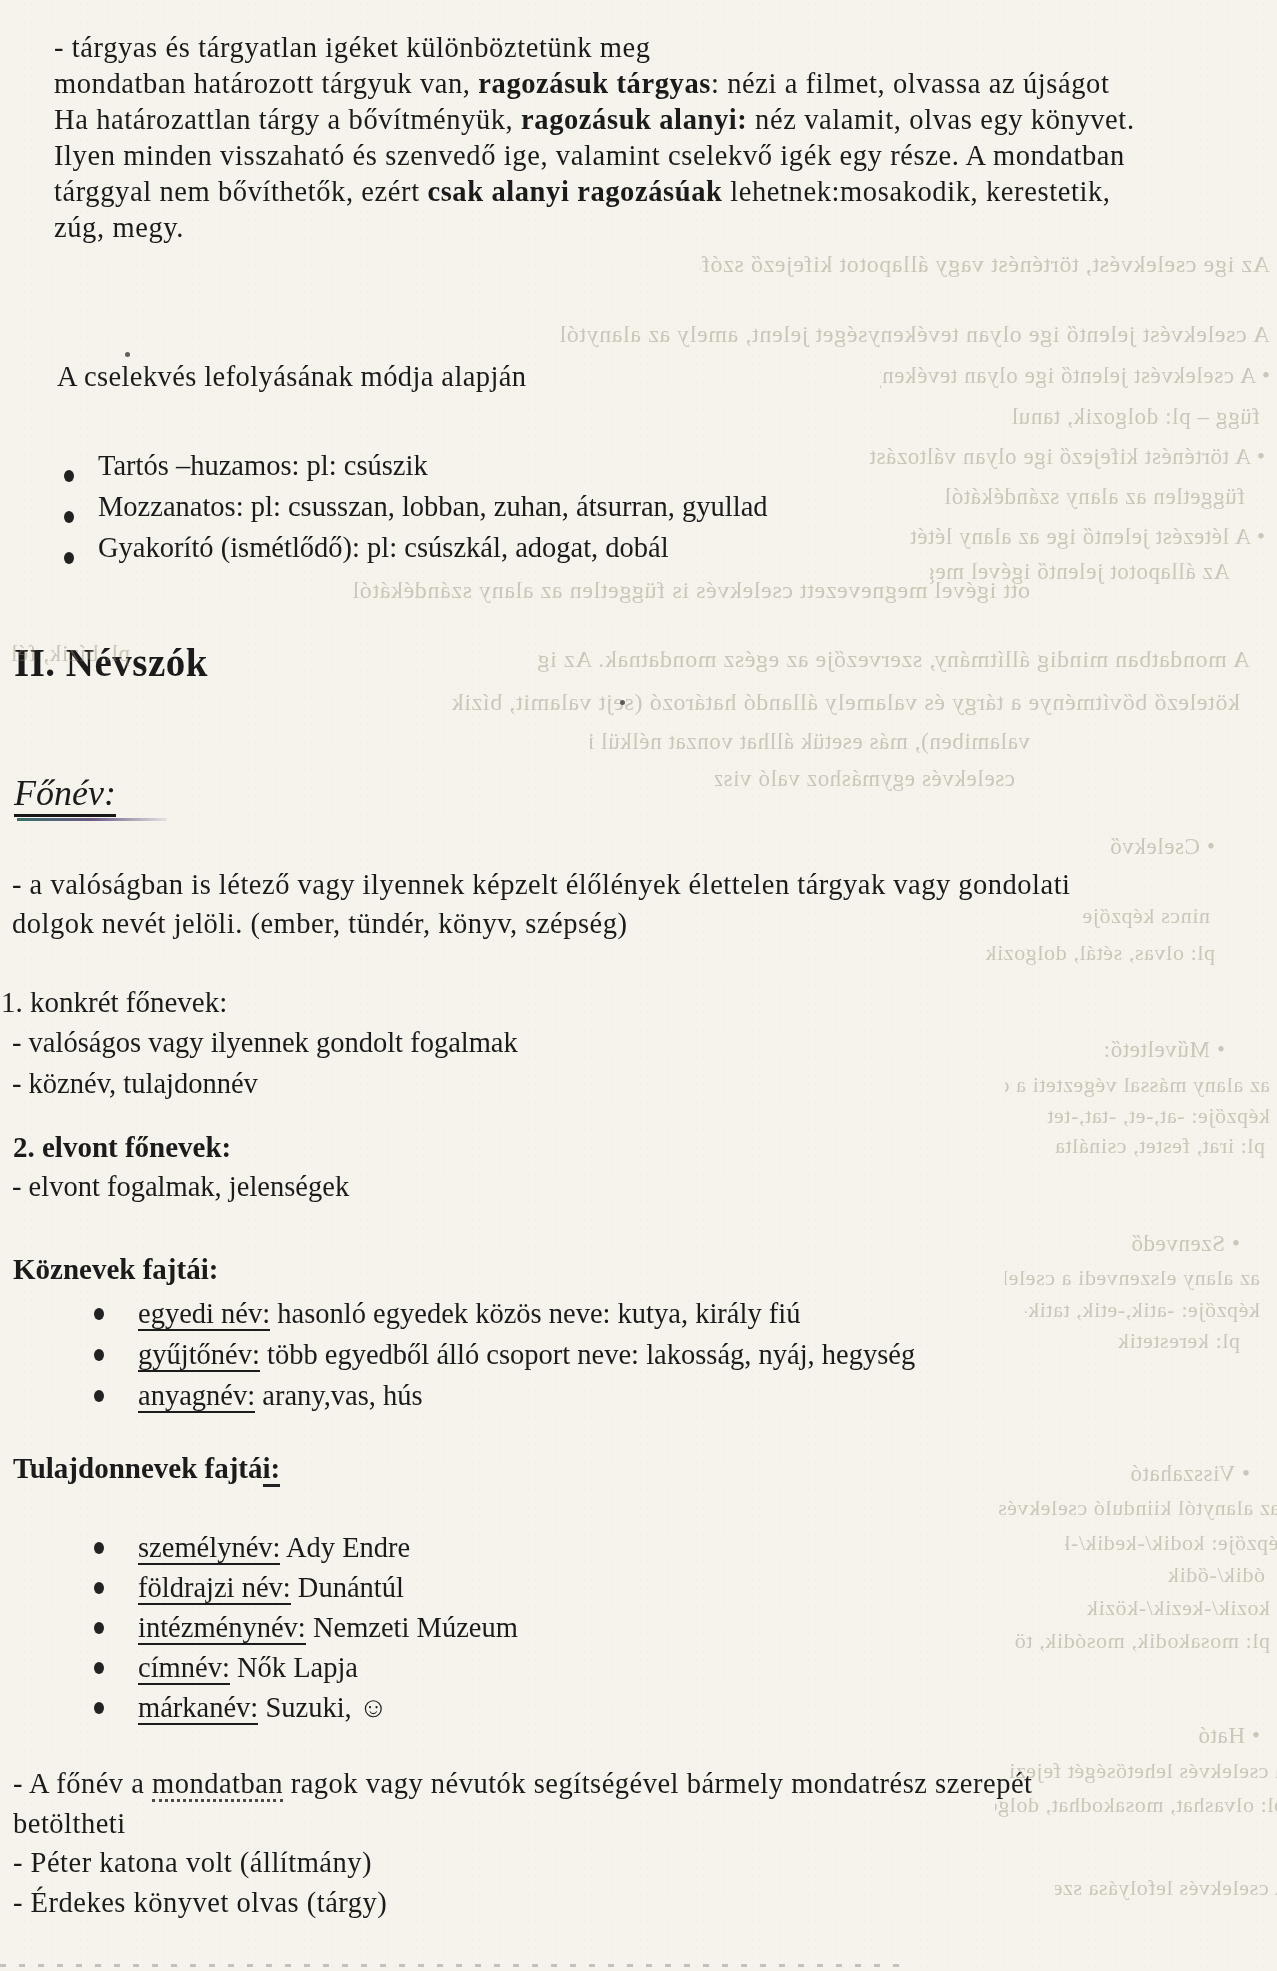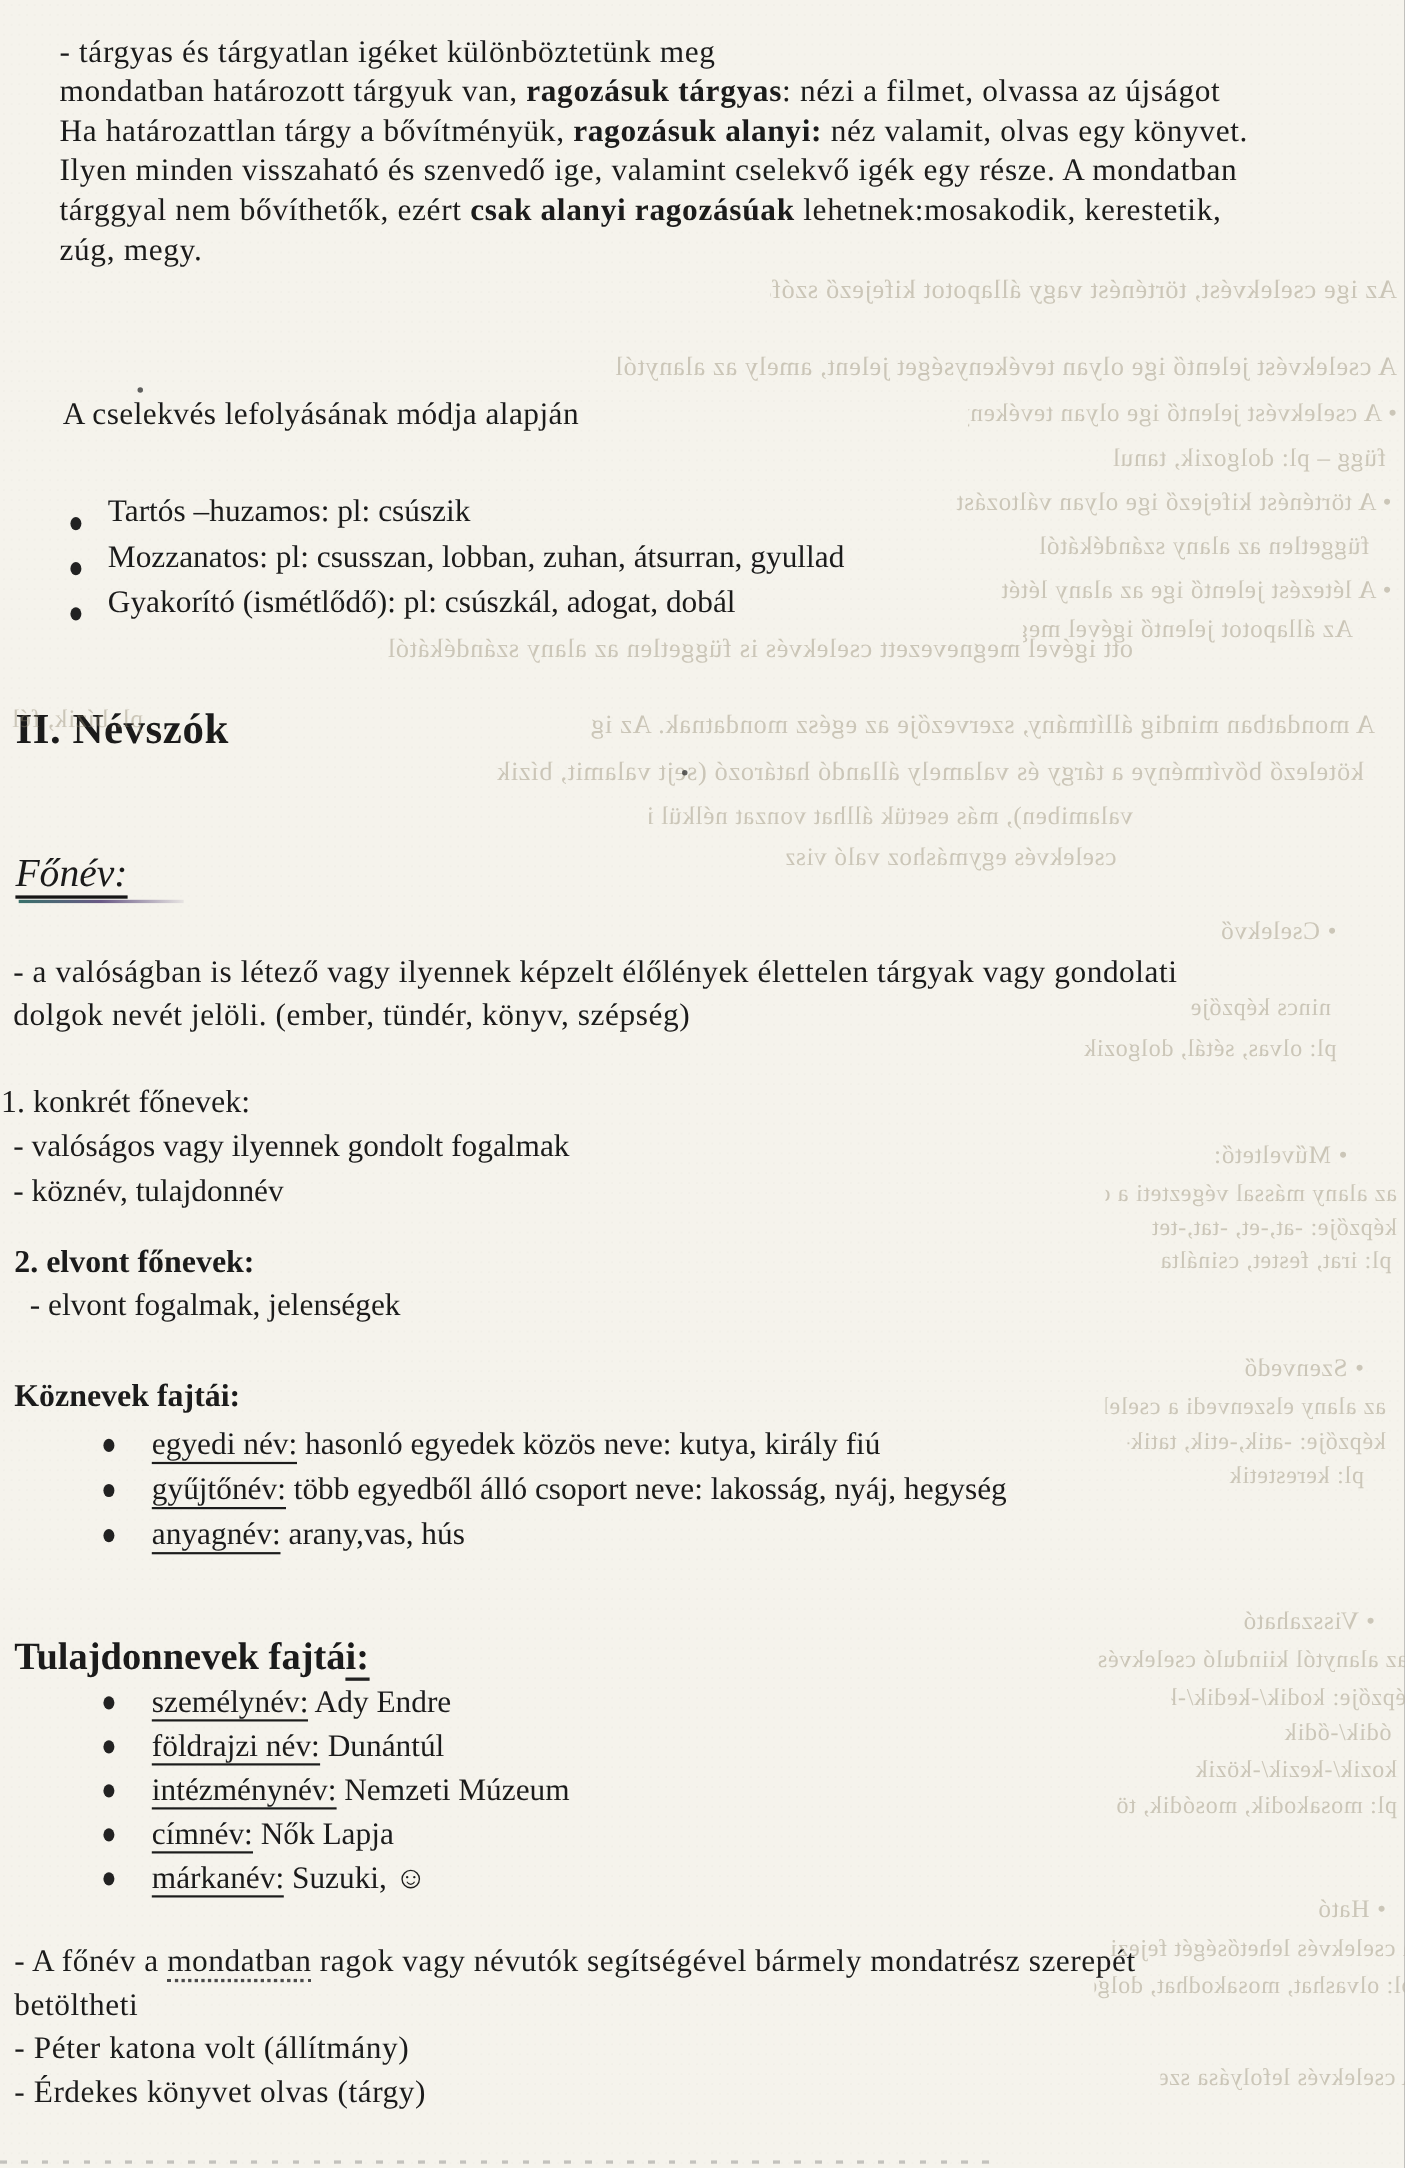--- a/index.html
+++ b/index.html
@@ -29,28 +29,28 @@
   #nevszok{left:14px;top:640px;font-size:39px;font-weight:bold;letter-spacing:0.5px;}
   #fonev{left:14px;top:772px;font-size:36px;font-style:italic;}
   #fonev .u{border-bottom:3px solid #161616;padding-bottom:1px;}
   #fonev-line2{position:absolute;left:17px;top:818px;width:150px;height:3px;
     background:linear-gradient(90deg,#39706a 0%,#6a5a86 50%,rgba(106,90,134,0.1) 100%);}
   #fonev-def{left:12px;top:866px;font-size:28.5px;line-height:38.5px;letter-spacing:0.5px;}
 
   #konkret-head{left:1px;top:986px;font-size:29px;font-weight:normal;}
   #konkret-lines{left:12px;top:1022px;font-size:28.5px;line-height:41px;}
   #elvont-head{left:13px;top:1131px;font-size:29px;font-weight:bold;}
-  #elvont-lines{left:27px;top:1171px;font-size:28.5px;}
+  #elvont-lines{left:12px;top:1171px;font-size:28.5px;}
 
   #koznevek-head{left:13px;top:1253px;font-size:29px;font-weight:bold;}
   #koznevek-list{left:94px;top:1293px;font-size:28.5px;}
   #koznevek-list .item{display:flex;align-items:center;height:41px;}
   #koznevek-list .dot{margin-right:34px;}
 
-  #tulajdon-head{left:13px;top:1452px;font-size:35px;font-weight:bold;margin-top:34px;}
+  #tulajdon-head{left:13px;top:1452px;font-size:29px;font-weight:bold;}
   #tulajdon-head .u{border-bottom:3px solid #222;}
   #tulajdon-list{left:94px;top:1528px;font-size:28.5px;}
   #tulajdon-list .item{display:flex;align-items:center;height:40px;}
   #tulajdon-list .dot{margin-right:34px;}
 
   #closing{left:13px;top:1764px;font-size:28.5px;line-height:39.5px;letter-spacing:0.5px;}
 
   .bleed{
     position:absolute;white-space:nowrap;overflow:hidden;
     transform:scaleX(-1);

